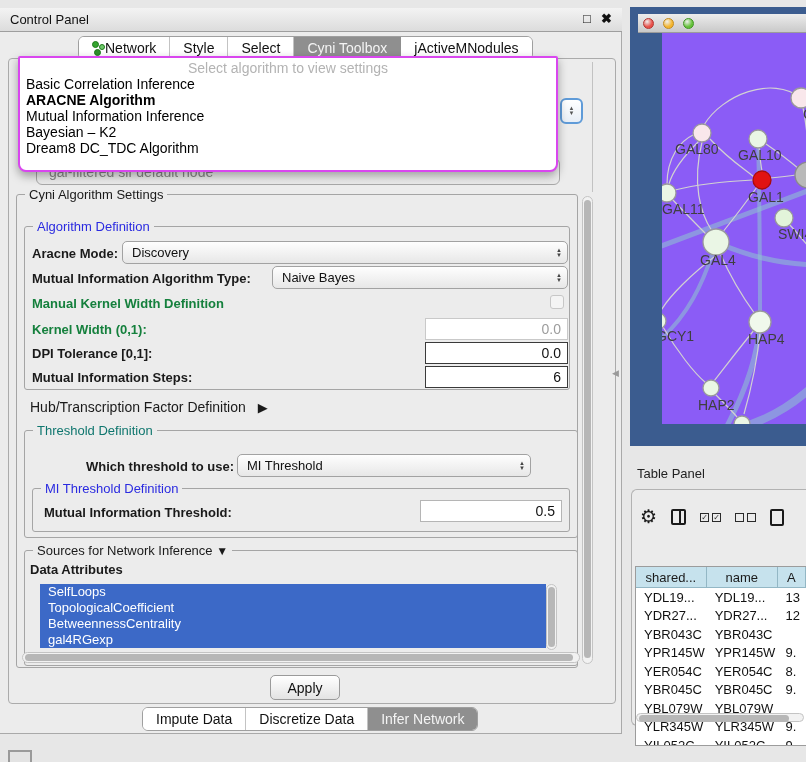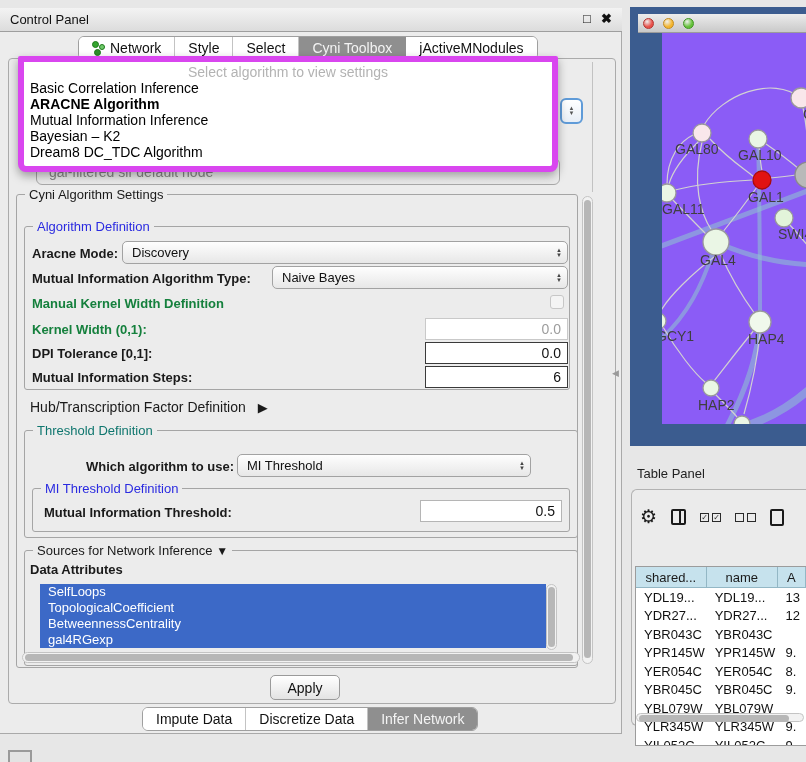--- a/index.html
+++ b/index.html
@@ -10,42 +10,42 @@
   
   .cp-window{left:0;top:8px;width:622px;height:726px;background:#ececec;border:1px solid #a9a9a9;border-left:none;box-sizing:border-box;}
   .cp-titlebar{left:0;top:8px;width:622px;height:24px;background:linear-gradient(#f3f3f3,#dcdcdc);border-bottom:1px solid #9e9e9e;box-sizing:border-box;}
   .cp-title{left:10px;top:12px;font-size:13px;color:#111;}
   .win-ctrl{top:11px;font-size:13px;color:#111;cursor:default;}
   .float-btn{left:583px;}
   .close-btn{left:601px;font-weight:bold;}
 
   
   .tabbar{left:78px;top:36px;height:22px;display:flex;border:1px solid #9f9f9f;border-radius:6px;background:#fff;overflow:hidden;}
-  .tab{display:flex;align-items:center;gap:5px;padding:0 13px;font-size:14px;color:#111;border-right:1px solid #c3c3c3;background:#fff;}
+  .tab{display:flex;align-items:center;padding:0 13px;font-size:14px;color:#111;border-right:1px solid #c3c3c3;background:#fff;}
   .tab:last-child{border-right:none;}
   .tab.selected{background:#8f8f8f;color:#f4f4f4;border-right-color:#8f8f8f;}
   .net-icon{display:inline-block;width:13px;height:14px;position:relative;}
   .net-icon i{position:absolute;border-radius:50%;background:#35a52f;border:1px solid #1d7a1a;}
   .net-icon .d1{width:5px;height:5px;left:0;top:0;}
   .net-icon .d2{width:4px;height:4px;left:7px;top:3px;background:#6fc96b;}
   .net-icon .d3{width:5px;height:5px;left:2px;top:8px;background:#2f8f2b;}
 
   
   .content-panel{left:8px;top:58px;width:608px;height:646px;border:1px solid #ababab;border-radius:4px;background:#ececec;box-sizing:border-box;}
   .inner-line{left:592px;top:62px;width:1px;height:130px;background:#c2c2c2;}
   .divider-arrow{left:612px;top:368px;font-size:9px;color:#9a9a9a;}
 
   
   .focus-stepper{left:560px;top:98px;width:23px;height:26px;border:2px solid #5f9bd8;border-radius:6px;background:linear-gradient(#ffffff,#e8eef6);box-sizing:border-box;display:flex;flex-direction:column;align-items:center;justify-content:center;color:#555;}
   .focus-stepper span{font-size:6px;line-height:5px;}
   
   .hidden-combo{left:36px;top:158px;width:524px;height:27px;border:1px solid #a8a8a8;border-radius:6px;background:linear-gradient(#fdfdfd,#e9e9e9);box-sizing:border-box;display:flex;align-items:center;padding-left:12px;font-size:14px;color:#8a8a8a;}
 
   
-  .popup{left:18px;top:56px;width:540px;height:116px;background:#fff;border:6px solid #d946ef;border-radius:2px 2px 8px 8px;box-shadow:0 4px 10px rgba(0,0,0,0.35);box-sizing:border-box;z-index:30;}
+  .popup{left:18px;top:56px;width:540px;height:116px;background:#fff;border:2px solid #d946ef;border-radius:2px 2px 8px 8px;box-shadow:0 4px 10px rgba(0,0,0,0.35);box-sizing:border-box;z-index:30;}
   .popup-header{text-align:center;color:#b3b3b3;font-size:14px;padding-top:2px;height:16px;}
   .popup-item{font-size:14px;color:#000;padding:0 0 0 6px;height:16px;line-height:16px;white-space:nowrap;}
   .popup-item.bold{font-weight:bold;}
 
   
   .groupbox{border:1px solid #a5a5a5;border-radius:3px;box-sizing:border-box;}
   .grouptitle{position:absolute;top:-8px;left:8px;background:#ececec;padding:0 4px;font-size:13px;white-space:nowrap;}
   .gt-black{color:#1a1a1a;}
   .gt-blue{color:#2a2ae0;}
   .gt-green{color:#0f766e;}
@@ -205,21 +205,21 @@
 
   <div class="abs" style="left:30px;top:399px;font-size:14px;color:#1a1a1a;">
     <span>Hub/Transcription Factor Definition</span>
     <span class="tri" style="margin-left:8px;font-size:13px;">▶</span>
   </div>
 
   <div class="abs groupbox" style="left:24px;top:430px;width:554px;height:108px;">
     <span class="grouptitle gt-green">Threshold Definition</span>
   </div>
 
-  <div class="abs lbl" style="left:86px;top:459px;">Which algorithm to use:</div>
+  <div class="abs lbl" style="left:86px;top:459px;">Which threshold to use:</div>
   <div class="abs combo" style="left:237px;top:454px;width:294px;">
     <span class="ctext">MI Threshold</span>
     <span class="stepper">
         <span>▲</span>
         <span>▼</span>
       </span>
   </div>
 
   <div class="abs groupbox" style="left:32px;top:488px;width:538px;height:44px;">
     <span class="grouptitle gt-blue">MI Threshold Definition</span>

